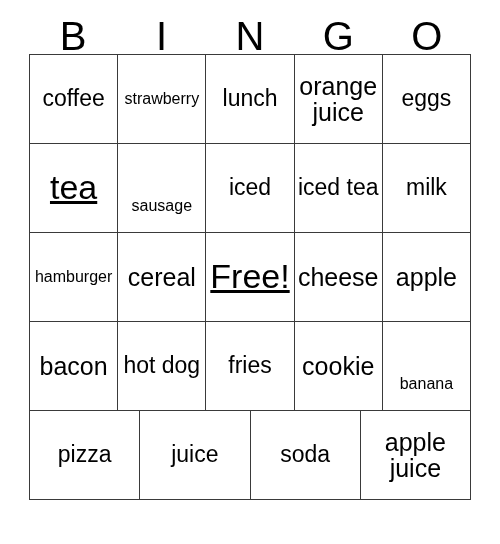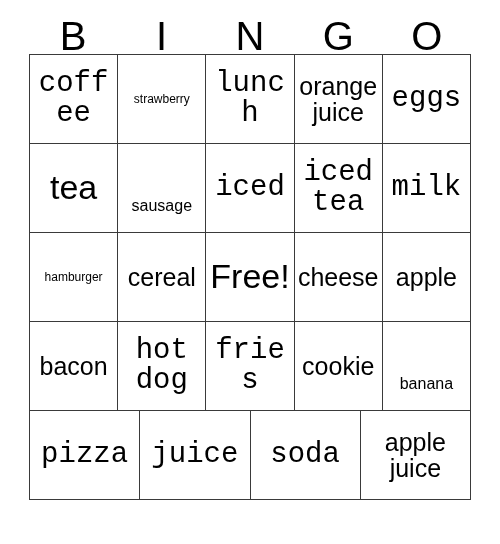--- a/index.html
+++ b/index.html
@@ -77,26 +77,26 @@
   }
   .cell-text {
     display: block;
     width: 100%;
     line-height: 1.04;
     color: #000000;
     word-wrap: break-word;
   }
 
   
-  .fs-xl   { font-size: 34px; }
-  .fs-lg   { font-size: 29px; font-family: Liberation Mono, monospace; }
+  .fs-xl   { font-size: 34px; text-decoration: underline; }
+  .fs-lg   { font-size: 23px; }
   .fs-md   { font-size: 25px; }
   .fs-sm   { font-size: 25px; }
   .fs-xs   { font-size: 16px; margin-top: 36px; }
-  .fs-xxs  { font-size: 12px; }
+  .fs-xxs  { font-size: 16px; }
 </style>
 </head>
 <body>
 
 <div class="card">
 
   <div class="header-row">
     <div class="header-cell">B</div>
     <div class="header-cell">I</div>
     <div class="header-cell">N</div>

